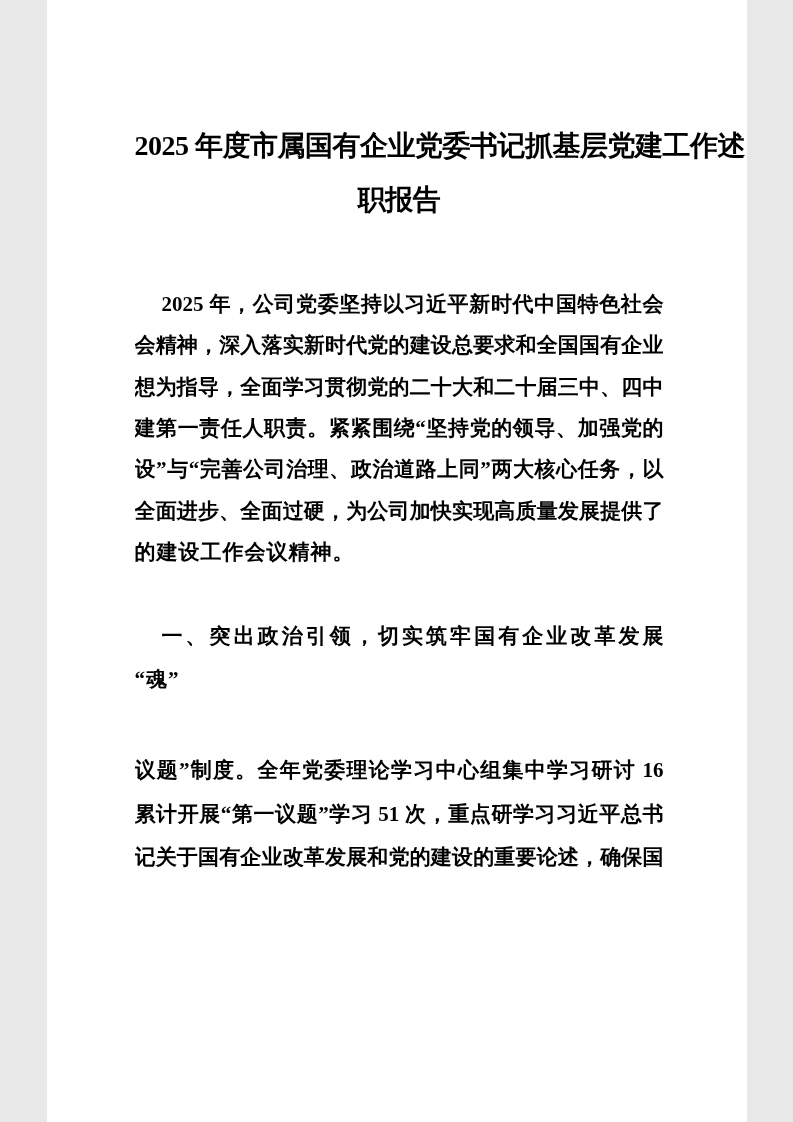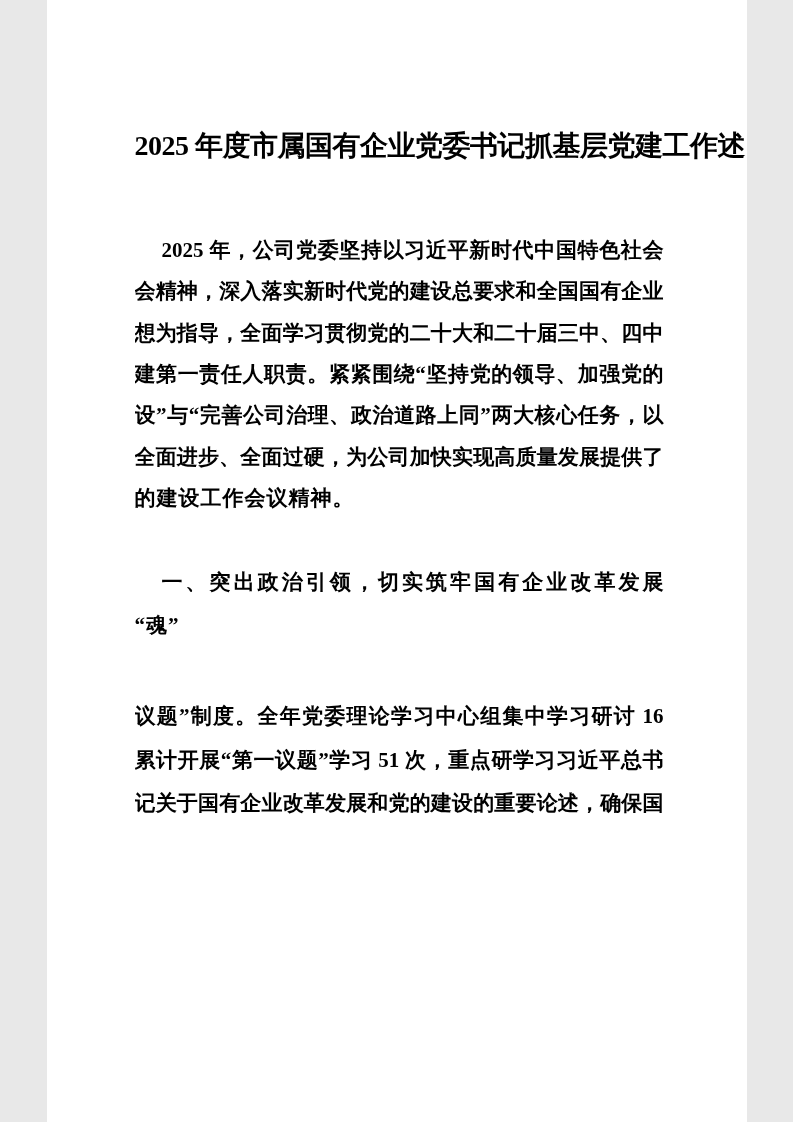--- a/index.html
+++ b/index.html
@@ -74,20 +74,21 @@
   }
 </style>
 </head>
 <body>
 
 <div class="page">
   <div class="content">
 
     <div class="doc-title">
       <div class="title-line">2025 年度市属国有企业党委书记抓基层党建工作述</div>
+      <div class="title-line">职报告</div>
     </div>
 
     <div class="para p-intro">
       <div class="line first">2025 年，公司党委坚持以习近平新时代中国特色社会主义思</div>
       <div class="line">会精神，深入落实新时代党的建设总要求和全国国有企业党</div>
       <div class="line">想为指导，全面学习贯彻党的二十大和二十届三中、四中全</div>
       <div class="line">建第一责任人职责。紧紧围绕“坚持党的领导、加强党的建</div>
       <div class="line">设”与“完善公司治理、政治道路上同”两大核心任务，以</div>
       <div class="line">全面进步、全面过硬，为公司加快实现高质量发展提供了坚</div>
       <div class="line plainend">的建设工作会议精神。</div>

